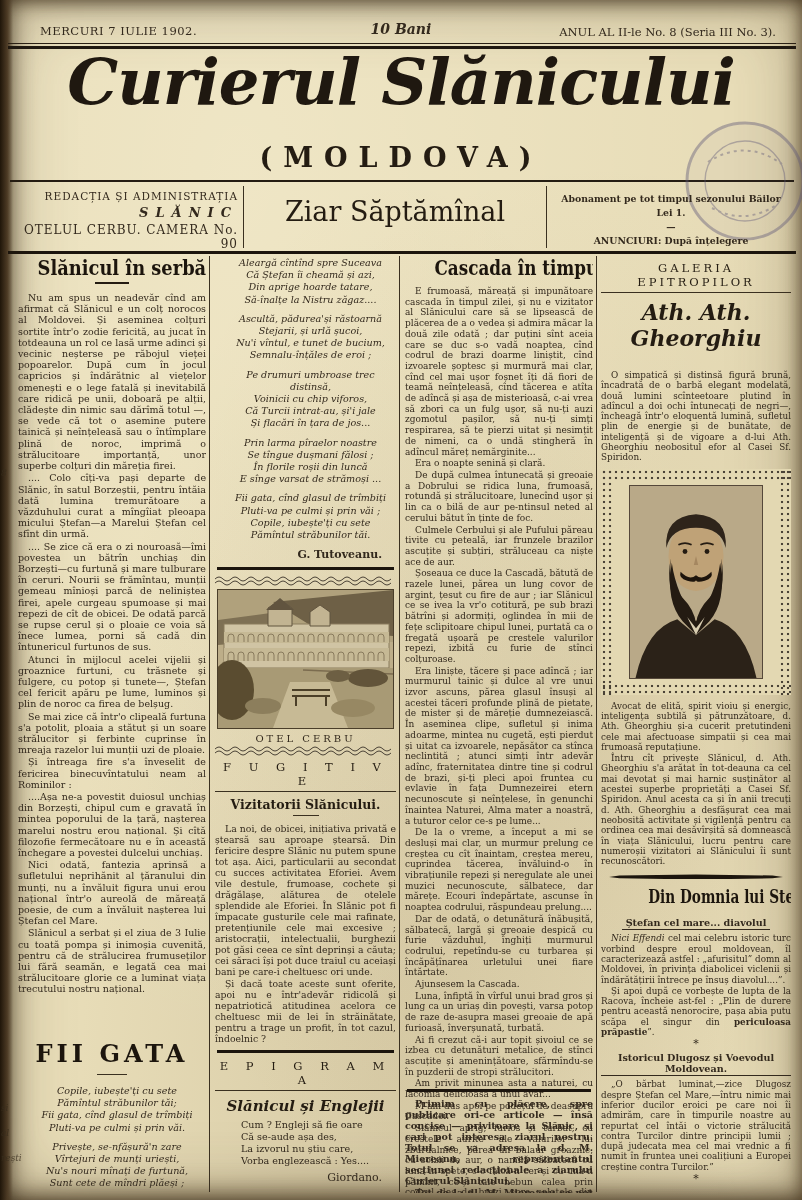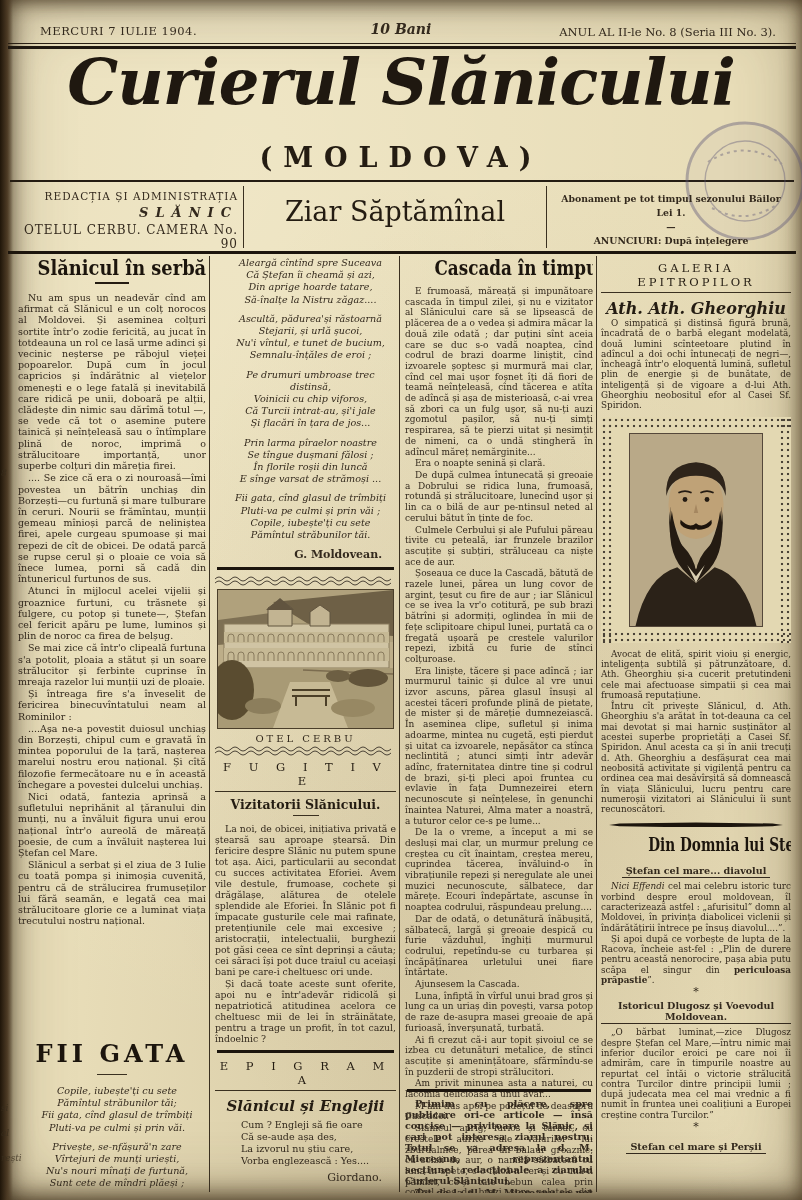--- a/index.html
+++ b/index.html
@@ -69,21 +69,21 @@
   .photo-wrap{margin:3px 2px;border:1px solid #4a3e2a;}
   .caption{text-align:center;font-size:10px;letter-spacing:3px;margin:4px 0 2px;}
   .epi-title{text-align:center;font-weight:bold;font-style:italic;font-size:15px;margin:6px 0 4px;color:#241c12;}
   .epi-line{font-size:9.6px;line-height:12px;padding-left:26px;}
   .dots{width:56px;border-bottom:2px dotted #3a3020;margin:14px auto;}
   .fii{position:absolute;top:782px;left:0;right:0;}
   .fii-title{text-align:center;font-weight:bold;font-size:24px;letter-spacing:4px;color:#1c150d;}
   .fii-div{width:30px;height:1px;background:#3a3020;margin:6px auto 10px;}
   .notice{position:absolute;top:832px;left:0;right:0;}
   .notice .para{font-weight:bold;font-size:9.6px;line-height:11px;}
-  .gal-name{text-align:center;font-weight:bold;font-style:italic;font-size:16px;margin:6px 0 0;color:#241c12;}
+  .gal-name{text-align:center;font-weight:bold;font-style:italic;font-size:22px;margin:6px 0 19px;color:#241c12;}
   .frame{position:relative;margin:6px 0;height:226px;background:#e3d8b2;}
   .lace{position:absolute;background-image:radial-gradient(circle at 50% 50%, #4a4236 1.1px, transparent 1.6px);background-size:6px 6px;}
   .lace.t{top:0;left:0;right:0;height:12px;}
   .lace.b{bottom:0;left:0;right:0;height:12px;}
   .lace.l{left:0;top:0;bottom:0;width:12px;}
   .lace.r{right:0;top:0;bottom:0;width:12px;}
   .frame-inner{position:absolute;left:28px;right:28px;top:16px;bottom:16px;border:1px solid #55483a;background:#c4b493;}
   .lens{height:5px;background:#1c150d;margin:8px 8px;clip-path:polygon(0% 50%,6% 22%,50% 0%,94% 22%,100% 50%,94% 78%,50% 100%,6% 78%);}
   .subhead-wrap{text-align:center;margin:4px 0 3px;}
   .subhead{display:inline-block;font-weight:bold;font-size:9.6px;border-bottom:1px solid #33291d;padding:0 4px 1px;}
@@ -94,21 +94,21 @@
 </head>
 <body>
 
 <div class="page">
   <div class="edge-strip"></div>
   <span class="frag" style="top:468px;">8</span>
   <span class="frag" style="top:1103px;">și</span>
   <span class="frag" style="top:1128px;">al</span>
   <span class="frag" style="top:1153px;">rești</span>
 
-  <div class="abs h-date">MERCURI 7 IULIE 1904.</div>
+  <div class="abs h-date">MERCURI 7 IULIE 1902.</div>
   <div class="abs h-price">10 Bani</div>
   <div class="abs h-issue">ANUL AL II-le No. 8 (Seria III No. 3).</div>
   <div class="abs toprule">
       <div class="t1"></div>
       <div class="t2"></div>
     </div>
 
   <div class="abs masthead">Curierul Slănicului</div>
   <div class="abs moldova">(MOLDOVA)</div>
   <div class="abs mastrule"></div>
@@ -139,20 +139,21 @@
   <div class="abs bigrule"></div>
 
   <div class="vr vr1"></div>
   <div class="vr vr2"></div>
   <div class="vr vr3"></div>
 
   <div class="col c1">
     <div class="headline"><span class="cond sx85">Slănicul în serbătoare</span></div>
     <div class="squig"></div>
     <p class="para">Nu am spus un neadevăr cînd am afirmat că Slănicul e un colț norocos al Moldovei. Și aseminea colțuri sortite într'o zodie fericită, au jucat în totdeauna un rol ce lasă urme adinci și vecinic neșterse pe răbojul vieței popoarelor. După cum în jocul capricios și îndărătnic al viețelor omenești e o lege fatală și inevitabilă care ridică pe unii, doboară pe alții, clădește din nimic sau dărîmă totul —, se vede că tot o asemine putere tainică și neînțeleasă sau o întîmplare plină de noroc, imprimă o strălucitoare importanță, unor superbe colțuri din măreția firei.</p>
+    <p class="para">.... Colo cîți-va pași departe de Slănic, în satul Borzeștii, pentru întăia dată lumina tremurătoare a văzduhului curat a mîngîiat pleoapa micului Ștefan—a Marelui Ștefan cel sfînt din urmă.</p>
     <p class="para">.... Se zice că era o zi nouroasă—îmi povestea un bătrîn unchiaș din Borzești—cu furtună și mare tulburare în ceruri. Nourii se frămîntau, munții gemeau mînioși parcă de neliniștea firei, apele curgeau spumoase și mai repezi de cît de obicei. De odată parcă se rupse cerul și o ploaie ce voia să înece lumea, porni să cadă din întunericul furtunos de sus.</p>
     <p class="para">Atunci în mijlocul acelei vijelii și groaznice furtuni, cu trăsnete și fulgere, cu potop și tunete—, Ștefan cel fericit apăru pe lume, luminos și plin de noroc ca firea de belșug.</p>
     <p class="para">Se mai zice că într'o clipeală furtuna s'a potolit, ploaia a stătut și un soare strălucitor și ferbinte cuprinse în mreaja razelor lui munții uzi de ploaie.</p>
     <p class="para">Și întreaga fire s'a înveselit de fericirea binecuvîntatului neam al Rominilor :</p>
     <p class="para">....Așa ne-a povestit duiosul unchiaș din Borzești, chipul cum e gravată în mintea poporului de la țară, nașterea marelui nostru erou național. Și cîtă filozofie fermecătoare nu e în această închegare a povestei dulcelui unchiaș.</p>
     <p class="para">Nici odată, fantezia aprinsă a sufletului neprihănit al țăranului din munți, nu a învăluit figura unui erou național într'o aureolă de măreață poesie, de cum a învăluit nașterea lui Ștefan cel Mare.</p>
     <p class="para">Slănicul a serbat și el ziua de 3 Iulie cu toată pompa și inimoșia cuvenită, pentru că de strălucirea frumuseților lui fără seamăn, e legată cea mai strălucitoare glorie ce a luminat viața trecutului nostru național.</p>
     <div class="fii">
       <div class="fii-title">FII GATA</div>
       <div class="fii-div"></div>
@@ -195,21 +196,21 @@
       <div class="poem-line">Se tîngue dușmani fălosi ;</div>
       <div class="poem-line">În florile roșii din luncă</div>
       <div class="poem-line">E sînge varsat de strămoși ...</div>
     </div>
     <div class="stanza">
       <div class="poem-line">Fii gata, cînd glasul de trîmbiți</div>
       <div class="poem-line">Pluti-va pe culmi și prin văi ;</div>
       <div class="poem-line">Copile, iubește'ți cu sete</div>
       <div class="poem-line">Pămîntul străbunilor tăi.</div>
     </div>
-    <div class="poem-author">G. Moldovean.</div>
+    <div class="poem-author">G. Tutoveanu.</div>
     <div class="thickrule"></div>
     <div class="wave">
       <svg width="181" height="10" viewBox="0 0 181 10">
         <path d="M0 3 q4 -4 8 0 t8 0 t8 0 t8 0 t8 0 t8 0 t8 0 t8 0 t8 0 t8 0 t8 0 t8 0 t8 0 t8 0 t8 0 t8 0 t8 0 t8 0 t8 0 t8 0 t8 0 t8 0" fill="none" stroke="#4a4236" stroke-width="1"></path>
         <path d="M0 7 q4 -4 8 0 t8 0 t8 0 t8 0 t8 0 t8 0 t8 0 t8 0 t8 0 t8 0 t8 0 t8 0 t8 0 t8 0 t8 0 t8 0 t8 0 t8 0 t8 0 t8 0 t8 0 t8 0" fill="none" stroke="#4a4236" stroke-width="1"></path>
       </svg>
     </div>
     <div class="photo-wrap">
       <svg width="175" height="138" viewBox="0 0 175 138">
         <rect width="175" height="138" fill="#c3b692"></rect>

